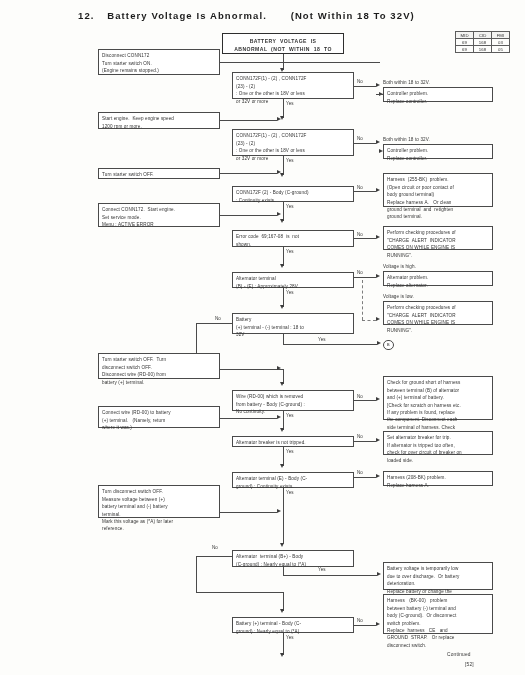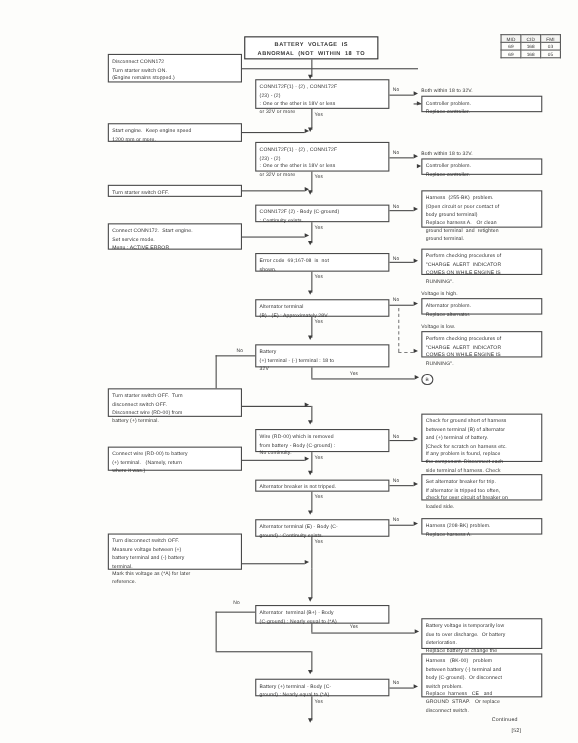--- a/index.html
+++ b/index.html
@@ -98,20 +98,25 @@
 
   .footer{
     position:absolute;font-size:4.8px;color:#333;letter-spacing:.2px;
   }
 </style>
 </head>
 <body>
 
 <div id="page">
 
+  <div class="title">
+    <span class="num">12.</span>
+    <span>Battery Voltage Is Abnormal.</span>
+    <span class="paren">(Not Within 18 To 32V)</span>
+  </div>
 
   <table class="mtable" style="left:455px;top:31px;">
     <tbody>
         <tr>
       <td class="hd">MID</td>
       <td class="hd">CID</td>
       <td class="hd">FMI</td>
     </tr>
     <tr>
       <td>69</td>

